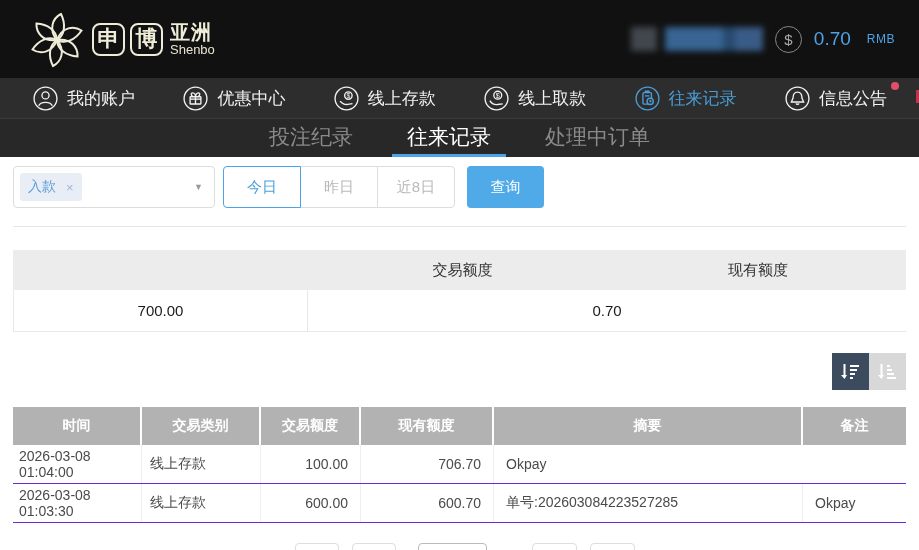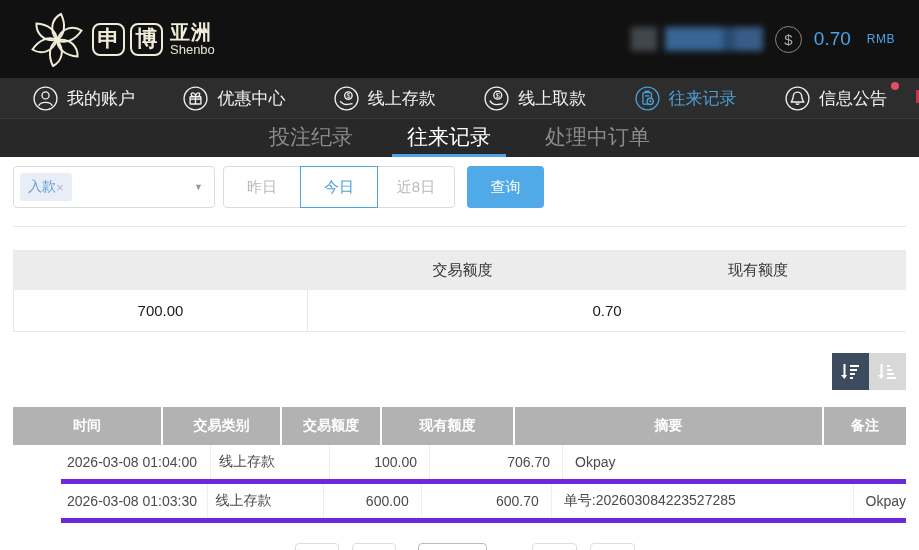--- a/index.html
+++ b/index.html
@@ -41,21 +41,21 @@
     align-items:stretch; justify-content:center; gap:24px; }
   .subtab { display:flex; align-items:center; padding:0 15px; font-size:21px; color:#8a8a8a;
     cursor:pointer; border-bottom:3px solid transparent; }
   .subtab.active { color:#fff; border-bottom-color:#4da3e8; }
 
   
   .filters { display:flex; align-items:center; margin:9px 13px 0; height:42px; }
   .mselect { width:202px; height:42px; border:1px solid #dcdcdc; border-radius:4px; position:relative;
     display:flex; align-items:center; padding:0 26px 0 6px; background:#fff; }
   .tag { background:#e9eef6; border-radius:3px; color:#5b9bd5; font-size:14px; padding:5px 8px;
-    display:flex; align-items:center; gap:0; }
+    display:flex; align-items:center; gap:10px; }
   .tag-x { color:#9cb9d8; font-size:13px; cursor:pointer; }
   .caret { position:absolute; right:11px; top:50%; transform:translateY(-50%); color:#999; font-size:9px; }
   .datepick { width:238px; height:42px; border:1px solid #dcdcdc; border-radius:4px; margin-left:12px;
     display:flex; align-items:center; gap:9px; padding:0 12px; color:#a0a0a0; font-size:15px; background:#fff; }
   .qgroup { display:flex; margin-left:8px; }
   .qbtn { width:78px; height:42px; background:#fff; border:1px solid #dcdcdc; color:#b9b9b9;
     font-size:15px; margin-left:-1px; cursor:pointer; position:relative; font-family:inherit; }
   .qbtn:first-child { border-radius:4px 0 0 4px; margin-left:0; }
   .qbtn:last-child { border-radius:0 4px 4px 0; }
   .qbtn.active { border-color:#4da3e8; color:#4a9ed8; z-index:2; }
@@ -78,24 +78,24 @@
   .sortbtn { width:37px; height:37px; border:none; display:flex; align-items:center; justify-content:center; cursor:pointer; }
   .sort-desc { background:#3d4b5f; }
   .sort-asc { background:#d8d8d8; }
 
   
   .rectab { margin:17px 13px 0; font-size:14px; }
   .rt-head { display:flex; height:38px; background:#b2b2b2; }
   .rt-head div { display:flex; align-items:center; justify-content:center; color:#fff; font-weight:bold;
     border-right:2px solid #fff; }
   .rt-head div:last-child { border-right:none; }
-  .rt-row { display:flex; height:39px; border-bottom:5px solid #6d28d9;margin-left:48px; }
+  .rt-row { display:flex; height:39px; border-bottom:1px solid #6d28d9; }
   .rt-row div { display:flex; align-items:center; color:#4a4a4a; border-right:1px solid #eee; }
   .rt-row div:last-child { border-right:none; }
-  .rc1{width:150px; padding-left:6px;} .rc2{width:119px; padding-left:8px;}
+  .rc1{width:129px; padding-left:6px;} .rc2{width:119px; padding-left:8px;}
   .rc3{width:100px; justify-content:flex-end; padding-right:12px;}
   .rc4{width:133px; justify-content:flex-end; padding-right:12px;}
   .rc5{width:309px; padding-left:12px;} .rc6{flex:1; padding-left:12px;}
   .rt-head .rc1,.rt-head .rc2,.rt-head .rc3,.rt-head .rc4,.rt-head .rc5,.rt-head .rc6
     { justify-content:center; padding:0; }
 
   
   .pager { position:relative; height:30px; margin-top:20px; }
   .pbtn { position:absolute; top:0; height:30px; background:#fff; border:1px solid #ddd; border-radius:4px; cursor:pointer; }
   .pb1{left:295px;width:44px;} .pb2{left:352px;width:44px;}
@@ -216,22 +216,22 @@
 
 <div class="filters">
   <div class="mselect">
     <span class="tag">
       <span>入款</span>
       <span class="tag-x">×</span>
     </span>
     <span class="caret">▼</span>
   </div>
   <div class="qgroup">
+    <button class="qbtn active">今日</button>
     <button class="qbtn">昨日</button>
-    <button class="qbtn active">今日</button>
     <button class="qbtn">近8日</button>
   </div>
   <button class="search-btn">查询</button>
 </div>
 
 <div class="divider"></div>
 
 <div class="sumtab">
   <div class="sum-head">
     <div class="sc1"></div>

